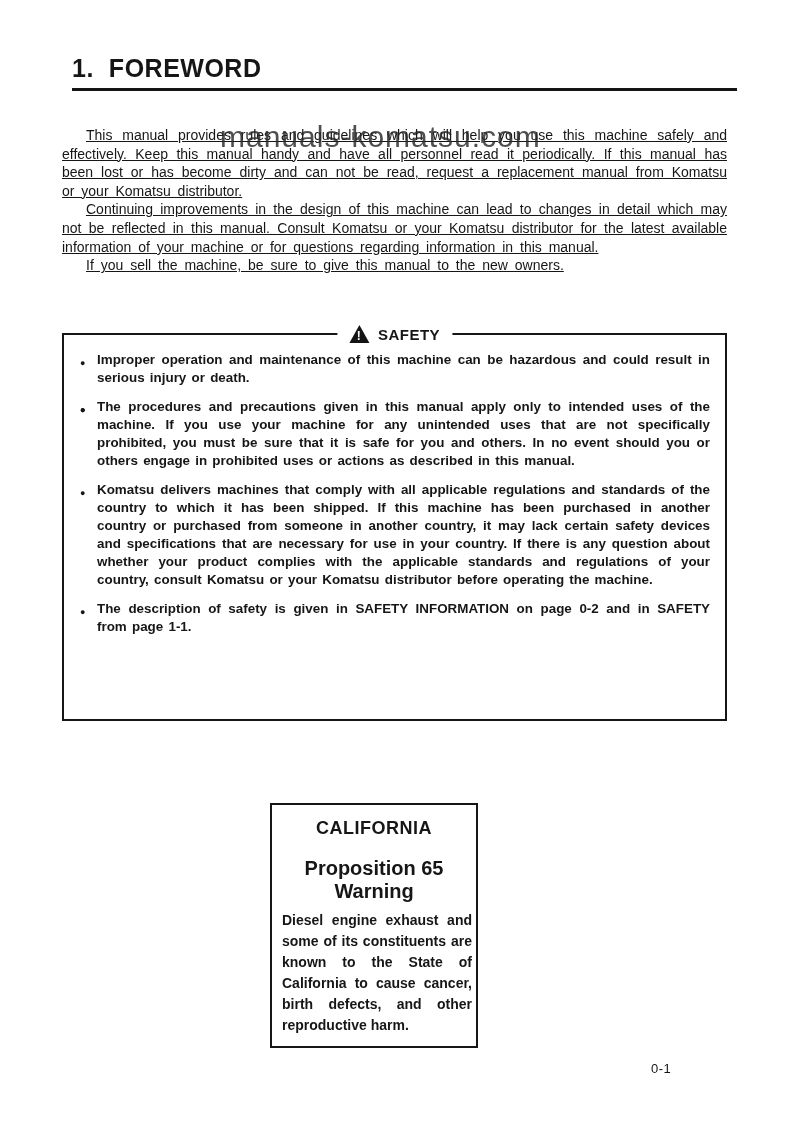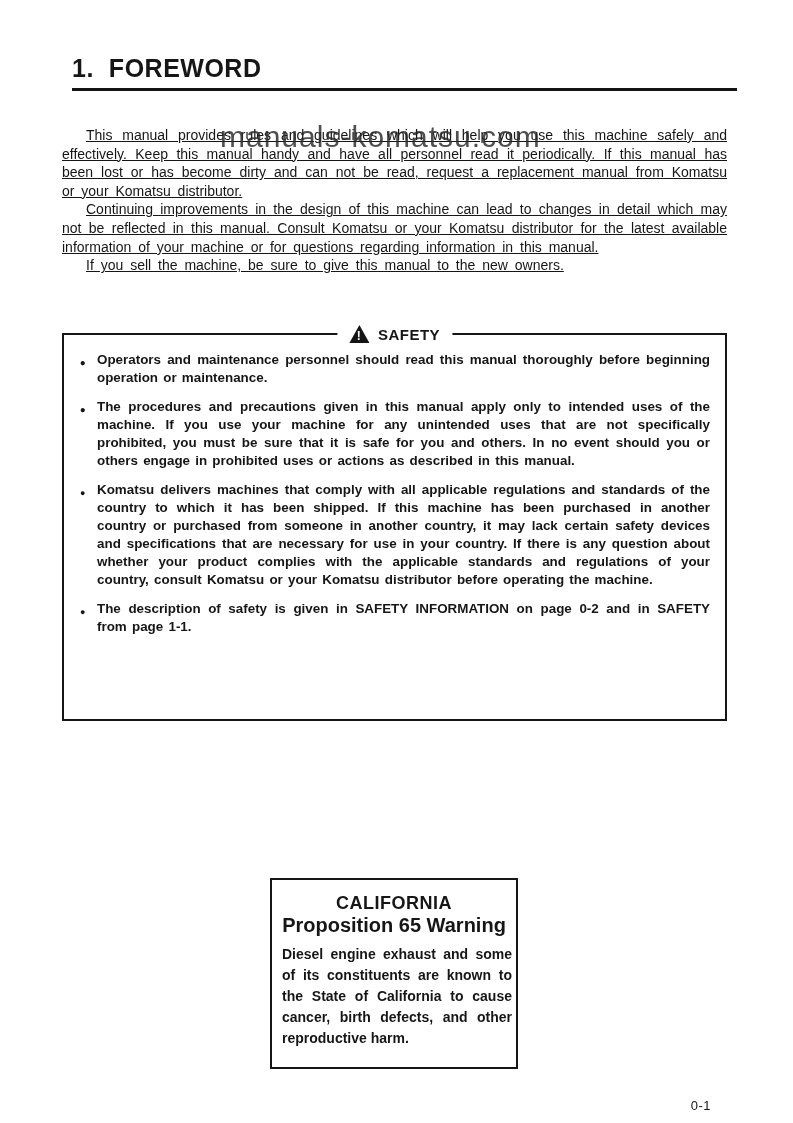--- a/index.html
+++ b/index.html
@@ -119,48 +119,47 @@
     position: absolute;
     left: 2px;
     top: 3px;
     font-size: 9px;
   }
 
   
   .ca-box {
     position: absolute;
     left: 270px;
-    top: 878px;
-    width: 248px;
+    top: 803px;
+    width: 208px;
     min-height: 191px;
     border: 2px solid #161616;
     box-sizing: border-box;
     text-align: center;
     background: #ffffff;
   }
   .ca-title { margin-top: 13px; font-size: 18px; font-weight: bold; letter-spacing: 0.5px; }
-  .ca-subtitle { margin-top: 0; font-size: 20px; font-weight: bold; }
+  .ca-subtitle { margin-top: 18px; font-size: 20px; font-weight: bold; }
   .ca-body {
     margin: 7px 4px 10px 10px;
     font-size: 14px;
     font-weight: bold;
     line-height: 21px;
     text-align: justify;
   }
 
   
   .page-number {
     position: absolute;
     left: 651px;
     top: 1061px;
     width: 60px;
-    text-align: right;
+    text-align: left;
     font-size: 13px;
     letter-spacing: 0.5px;
-    margin-top: 37px;
   }
 </style>
 </head>
 <body>
 
 <div class="page">
 
   <div class="heading">
     <span class="num">1.</span><span>FOREWORD</span>
   </div>
@@ -174,22 +173,22 @@
   </div>
 
   <div class="warning-box">
     <div class="warning-label">
       <span class="tri">
           <span class="bang">!</span>
         </span>
       <span>SAFETY</span>
     </div>
     <ul>
+      <li><span class="blt">●</span><span>Improper operation and maintenance of this machine can be hazardous and could result in serious injury or death.</span></li>
       <li><span class="blt">●</span></li>
-      <li><span class="blt">●</span><span>Operators and maintenance personnel should read this manual thoroughly before beginning operation or maintenance.</span></li>
       <li><span class="blt">●</span></li>
       <li><span class="blt">●</span><span>The procedures and precautions given in this manual apply only to intended uses of the machine. If you use your machine for any unintended uses that are not specifically prohibited, you must be sure that it is safe for you and others. In no event should you or others engage in prohibited uses or actions as described in this manual.</span></li>
       <li><span class="blt">●</span><span>Komatsu delivers machines that comply with all applicable regulations and standards of the country to which it has been shipped. If this machine has been purchased in another country or purchased from someone in another country, it may lack certain safety devices and specifications that are necessary for use in your country. If there is any question about whether your product complies with the applicable standards and regulations of your country, consult Komatsu or your Komatsu distributor before operating the machine.</span></li>
       <li><span class="blt">●</span><span>The description of safety is given in SAFETY INFORMATION on page 0-2 and in SAFETY from page 1-1.</span></li>
     </ul>
   </div>
 
   <div class="ca-box">
     <div class="ca-title">CALIFORNIA</div>
     <div class="ca-subtitle">Proposition 65 Warning</div>

